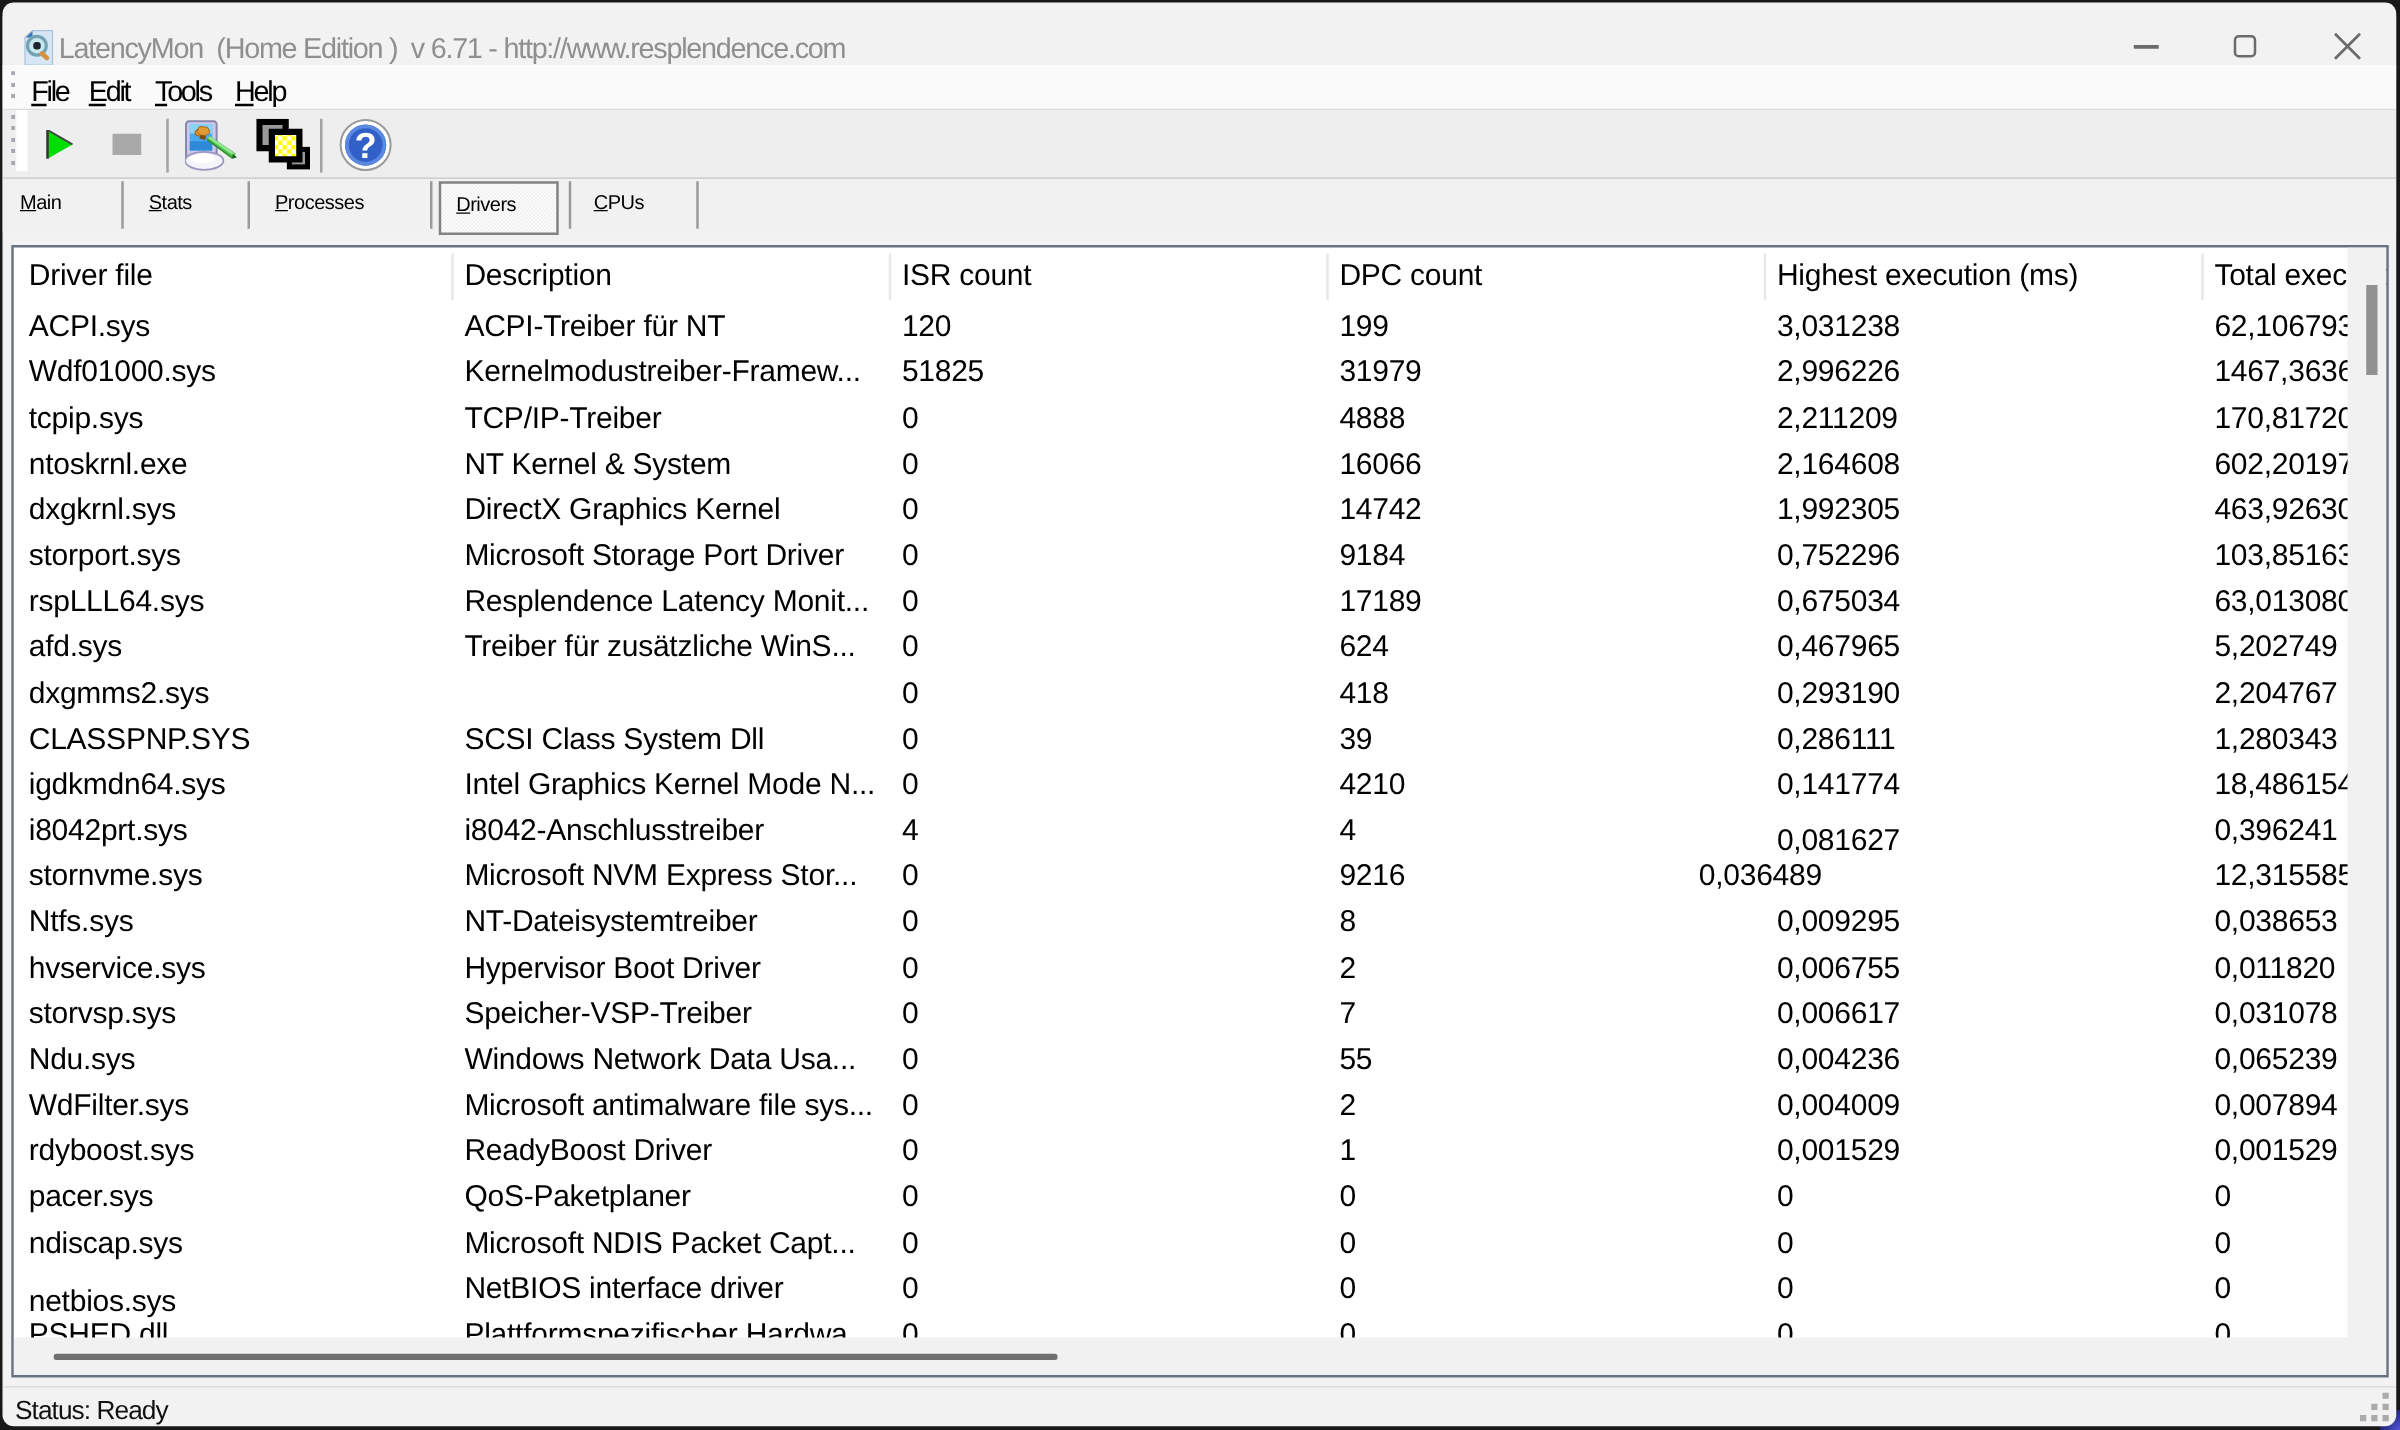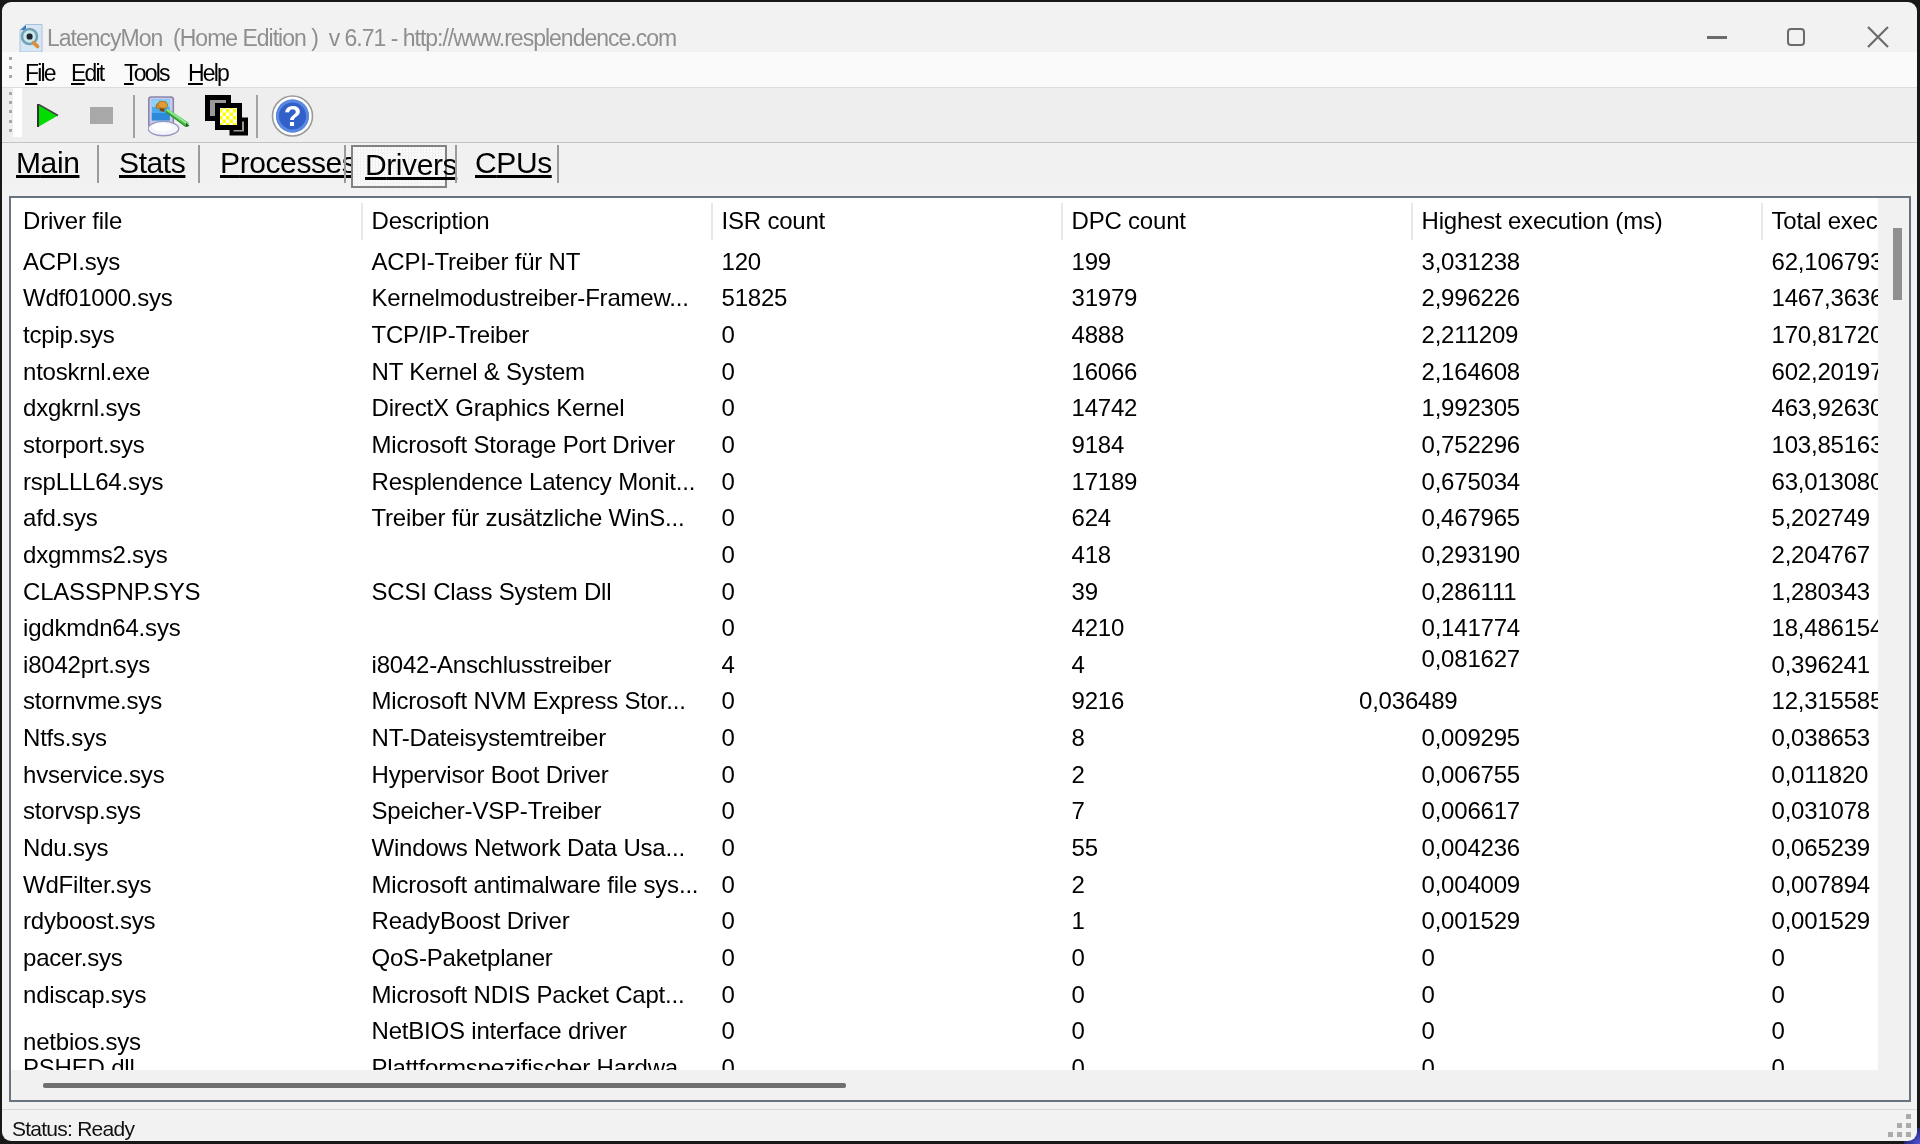--- a/index.html
+++ b/index.html
@@ -13,21 +13,21 @@
 .winbtn { position:absolute; color:#6b6b6b; }
 
 #menubar { position:absolute; left:0; top:50px; width:100%; height:36px; background:#fafafa; border-bottom:1.5px solid #dcdcdc; }
 .grip { position:absolute; width:3px; background-image:repeating-linear-gradient(to bottom, #a4a9b1 0px, #a4a9b1 3px, transparent 3px, transparent 9.2px); }
 .menuitem { position:absolute; top:4px; height:34px; line-height:34px; font-size:23px; letter-spacing:-1.8px; color:#000; }
 
 #toolbar { position:absolute; left:0; top:86px; width:100%; height:54px; background:#eeeeee; }
 .tbsep { position:absolute; top:7px; height:43px; width:2px; background:#a2a2a2; }
 
 #tabrow { position:absolute; left:0; top:140px; width:100%; height:43.5px; background:#f1f1f1; border-top:1.5px solid #c4c4c4; }
-.tab { position:absolute; font-size:30px; letter-spacing:-0.4px; color:#000; top:5.5px; height:28px; line-height:28px;text-decoration:underline; }
+.tab { position:absolute; font-size:16px; letter-spacing:-0.4px; color:#000; top:5.5px; height:28px; line-height:28px; }
 .tabsep { position:absolute; top:2px; height:38px; width:2px; background:#9b9b9b; }
 #seltab { position:absolute; left:349px; top:1.5px; width:96px; height:43px; border:2px solid #828282; background:#f5f5f5; background-image:repeating-conic-gradient(#f0f0f0 0% 25%, #fdfdfd 0% 50%); background-size:3px 3px; }
 
 #list { position:absolute; left:7px; top:194px; width:1902px; height:906px; background:#ffffff; border:2px solid #68737f; overflow:hidden; }
 .hdrsep { position:absolute; top:5px; height:37px; width:1.8px; background:#e8e8e8; }
 .hcell { position:absolute; top:0; height:46px; line-height:46px; font-size:24px; letter-spacing:-0.2px; color:#000; white-space:pre; }
 .cell { position:absolute; height:37px; line-height:37px; font-size:24px; letter-spacing:-0.2px; color:#000; white-space:pre; }
 #vscroll { position:absolute; right:0; top:0; width:31px; height:902px; background:#f1f1f1; }
 #vthumb { position:absolute; left:15px; top:30px; width:9px; height:72px; background:#909090; }
 #hscroll { position:absolute; left:0; bottom:0; width:1871px; height:30px; background:#f1f1f1; }
@@ -185,29 +185,30 @@
   <div class="cell" style="left:1060.5px;top:337.92px">418</div>
   <div class="cell" style="left:1410.5px;top:337.92px">0,293190</div>
   <div class="cell" style="left:1760.5px;top:337.92px">2,204767</div>
   <div class="cell" style="left:12px;top:374.56px">CLASSPNP.SYS</div>
   <div class="cell" style="left:360.5px;top:374.56px">SCSI Class System Dll</div>
   <div class="cell" style="left:710.5px;top:374.56px">0</div>
   <div class="cell" style="left:1060.5px;top:374.56px">39</div>
   <div class="cell" style="left:1410.5px;top:374.56px">0,286111</div>
   <div class="cell" style="left:1760.5px;top:374.56px">1,280343</div>
   <div class="cell" style="left:12px;top:411.2px">igdkmdn64.sys</div>
+  <div class="cell" style="left:360.5px;top:411.2px">Intel Graphics Kernel Mode N...</div>
   <div class="cell" style="left:710.5px;top:411.2px">0</div>
   <div class="cell" style="left:1060.5px;top:411.2px">4210</div>
   <div class="cell" style="left:1410.5px;top:411.2px">0,141774</div>
   <div class="cell" style="left:1760.5px;top:411.2px">18,486154</div>
   <div class="cell" style="left:12px;top:447.84px">i8042prt.sys</div>
   <div class="cell" style="left:360.5px;top:447.84px">i8042-Anschlusstreiber</div>
   <div class="cell" style="left:710.5px;top:447.84px">4</div>
   <div class="cell" style="left:1060.5px;top:447.84px">4</div>
-  <div class="cell" style="left:1410.5px;top:442px">0,081627</div>
+  <div class="cell" style="left:1410.5px;top:456px">0,081627</div>
   <div class="cell" style="left:1760.5px;top:447.84px">0,396241</div>
   <div class="cell" style="left:12px;top:484.48px">stornvme.sys</div>
   <div class="cell" style="left:360.5px;top:484.48px">Microsoft NVM Express Stor...</div>
   <div class="cell" style="left:710.5px;top:484.48px">0</div>
   <div class="cell" style="left:1060.5px;top:484.48px">9216</div>
   <div class="cell" style="left:1348px;top:484.48px">0,036489</div>
   <div class="cell" style="left:1760.5px;top:484.48px">12,315585</div>
   <div class="cell" style="left:12px;top:521.12px">Ntfs.sys</div>
   <div class="cell" style="left:360.5px;top:521.12px">NT-Dateisystemtreiber</div>
   <div class="cell" style="left:710.5px;top:521.12px">0</div>

